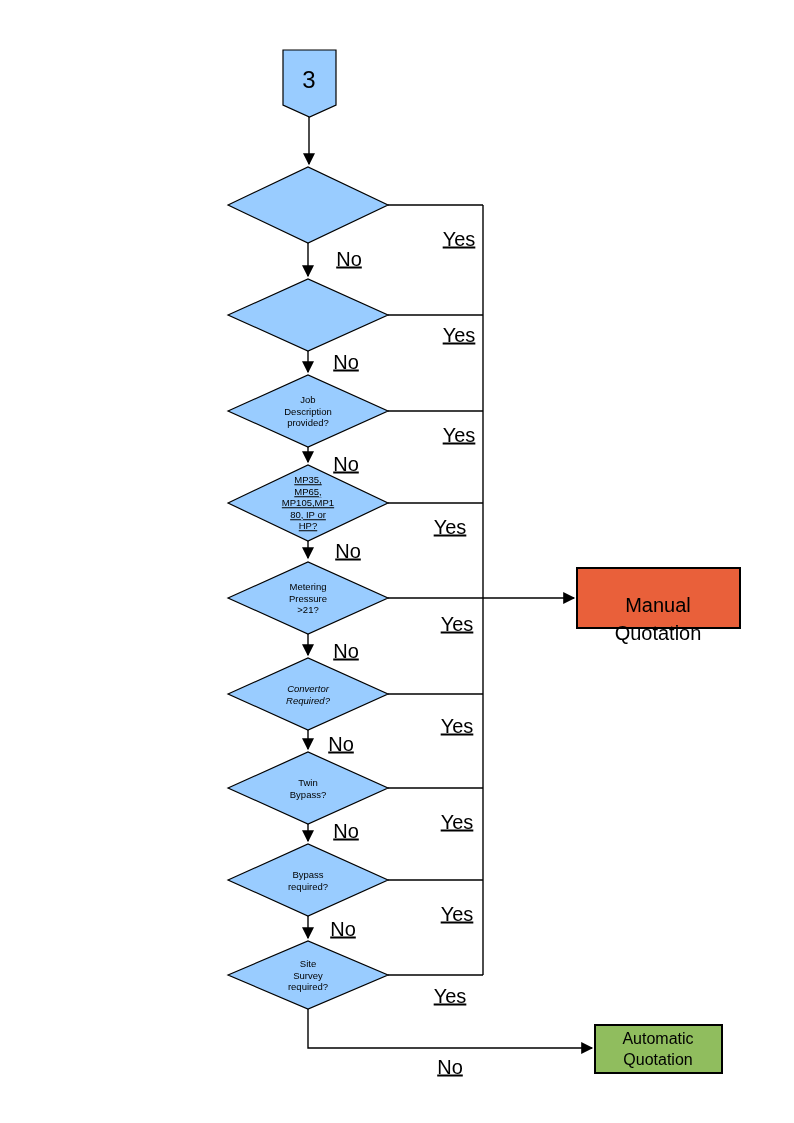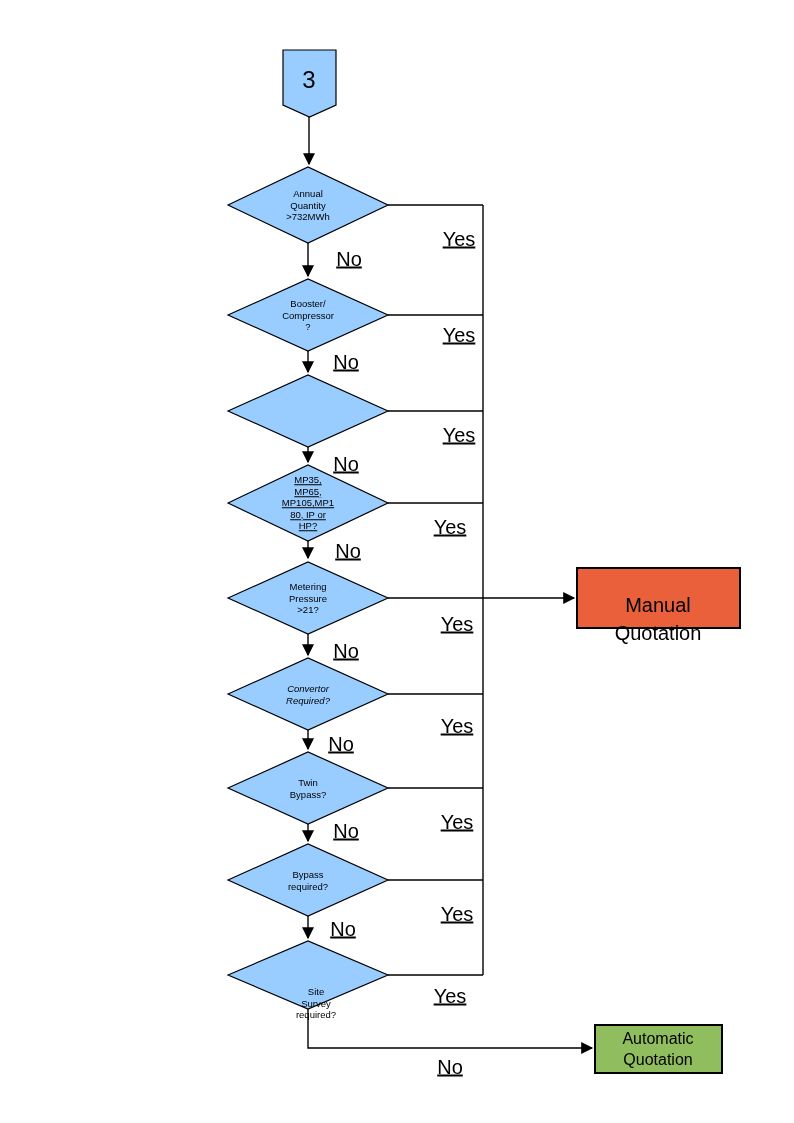--- a/index.html
+++ b/index.html
@@ -74,41 +74,38 @@
     <polygon class="shape" points="228,788 308,752 388,788 308,824" fill="#99ccff"></polygon>
     <polygon class="shape" points="228,880 308,844 388,880 308,916" fill="#99ccff"></polygon>
     <polygon class="shape" points="228,975 308,941 388,975 308,1009" fill="#99ccff"></polygon>
 
     <rect class="outcome-rect" x="577" y="568" width="163" height="60" fill="#e9603a"></rect>
     <rect class="outcome-rect" x="595" y="1025" width="127" height="48" fill="#90bd5e"></rect>
   </svg>
 
   <div class="lbl connector-lbl" style="left:309px;top:80px;">3</div>
 
-  <div class="lbl decision-lbl" style="left:308px;top:205px;">Annual
-Quantity
-&gt;732MWh</div>
-  <div class="lbl decision-lbl" style="left:308px;top:315px;">Booster/
-Compressor
-?</div>
+  <div class="lbl decision-lbl" style="left:308px;top:411px;">Job
+Description
+provided?</div>
   <div class="lbl decision-lbl" style="left:308px;top:503px;text-decoration:underline;">MP35,
 MP65,
 MP105,MP1
 80, IP or
 HP?</div>
   <div class="lbl decision-lbl" style="left:308px;top:598px;">Metering
 Pressure
 &gt;21?</div>
   <div class="lbl decision-lbl" style="left:308px;top:694px;font-style:italic;">Convertor
 Required?</div>
   <div class="lbl decision-lbl" style="left:308px;top:788px;">Twin
 Bypass?</div>
   <div class="lbl decision-lbl" style="left:308px;top:880px;">Bypass
 required?</div>
-  <div class="lbl decision-lbl" style="left:316px;top:975px;margin-top:28px;">Site
+  <div class="lbl decision-lbl" style="left:308px;top:975px;">Site
 Survey
 required?</div>
 
   <div class="lbl branch-lbl" style="left:459px;top:239px;">Yes</div>
   <div class="lbl branch-lbl" style="left:459px;top:335px;">Yes</div>
   <div class="lbl branch-lbl" style="left:459px;top:435px;">Yes</div>
   <div class="lbl branch-lbl" style="left:450px;top:527px;">Yes</div>
   <div class="lbl branch-lbl" style="left:457px;top:624px;">Yes</div>
   <div class="lbl branch-lbl" style="left:457px;top:726px;">Yes</div>
   <div class="lbl branch-lbl" style="left:457px;top:822px;">Yes</div>

